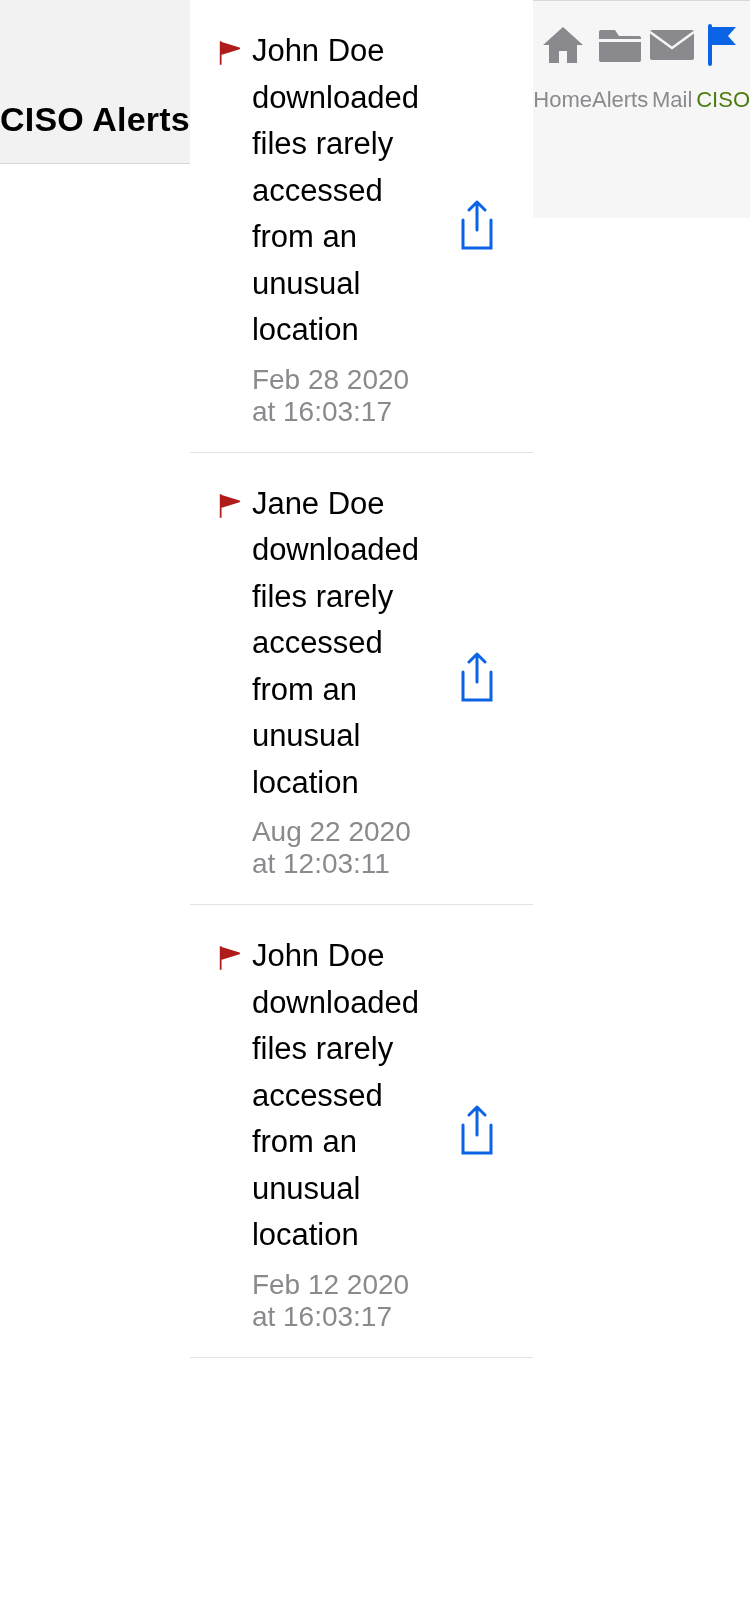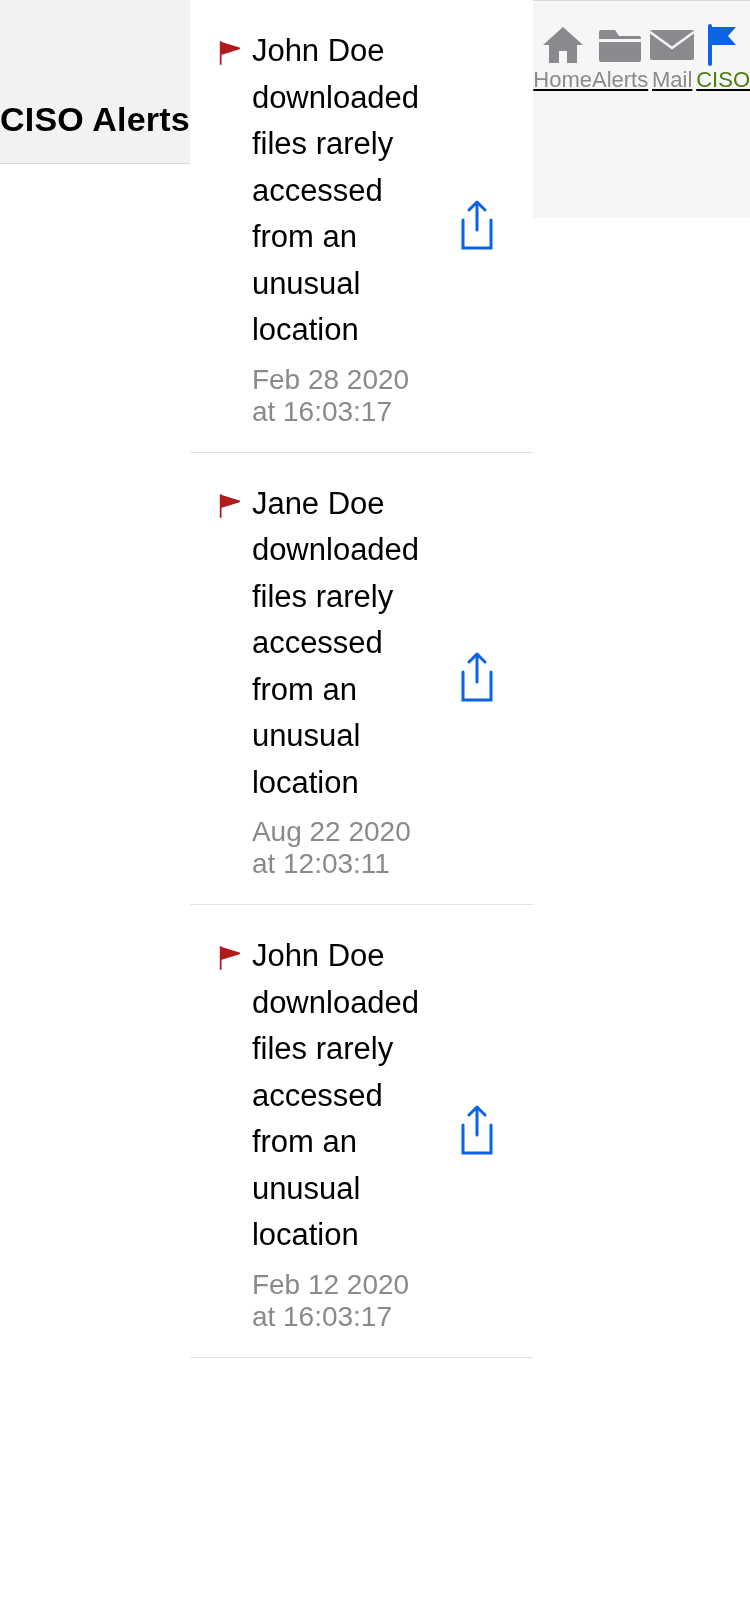--- a/index.html
+++ b/index.html
@@ -8,21 +8,21 @@
   .header { height: 164px; background: #f2f2f2; border-bottom: 1px solid #d8d8d8; display: flex; align-items: flex-end; justify-content: center; padding-bottom: 24px; }
   .header-title { font-size: 34px; font-weight: 700; color: #000; letter-spacing: 0.2px; }
   .list { flex: 1; background: #ffffff; }
   .row { display: flex; align-items: center; padding: 28px 28px 24px 62px; border-bottom: 1px solid #e2e2e2; }
   .row-content { flex: 1; padding-right: 20px; }
   .row-title { font-size: 31px; line-height: 1.5; color: #000; font-weight: 400; position: relative; }
   .flag-icon { position: absolute; left: -36px; top: 6px; display: inline-block; }
   .row-time { font-size: 28px; color: #8a8a8e; margin-top: 10px; }
   .share-btn { width: 56px; display: flex; align-items: center; justify-content: center; }
   .tabbar { height: 218px; background: #f6f6f6; border-top: 1px solid #d8d8d8; display: flex; }
-  .tab { flex: 1; display: flex; flex-direction: column; align-items: center; justify-content: flex-start; padding-top: 22px; gap: 0; text-decoration: underline; }
+  .tab { flex: 1; display: flex; flex-direction: column; align-items: center; justify-content: flex-start; padding-top: 22px; gap: 20px; }
   .tab-label { font-size: 22px; color: #8a8a8e; }
   .tab.active .tab-label { color: #4d7c0f; }
   .tab-icon { width: 48px; height: 44px; display: flex; align-items: center; justify-content: center; }
 </style>
 </head>
 <body>
 <div class="screen">
 
   <div class="header">
     <div class="header-title">CISO Alerts</div>

